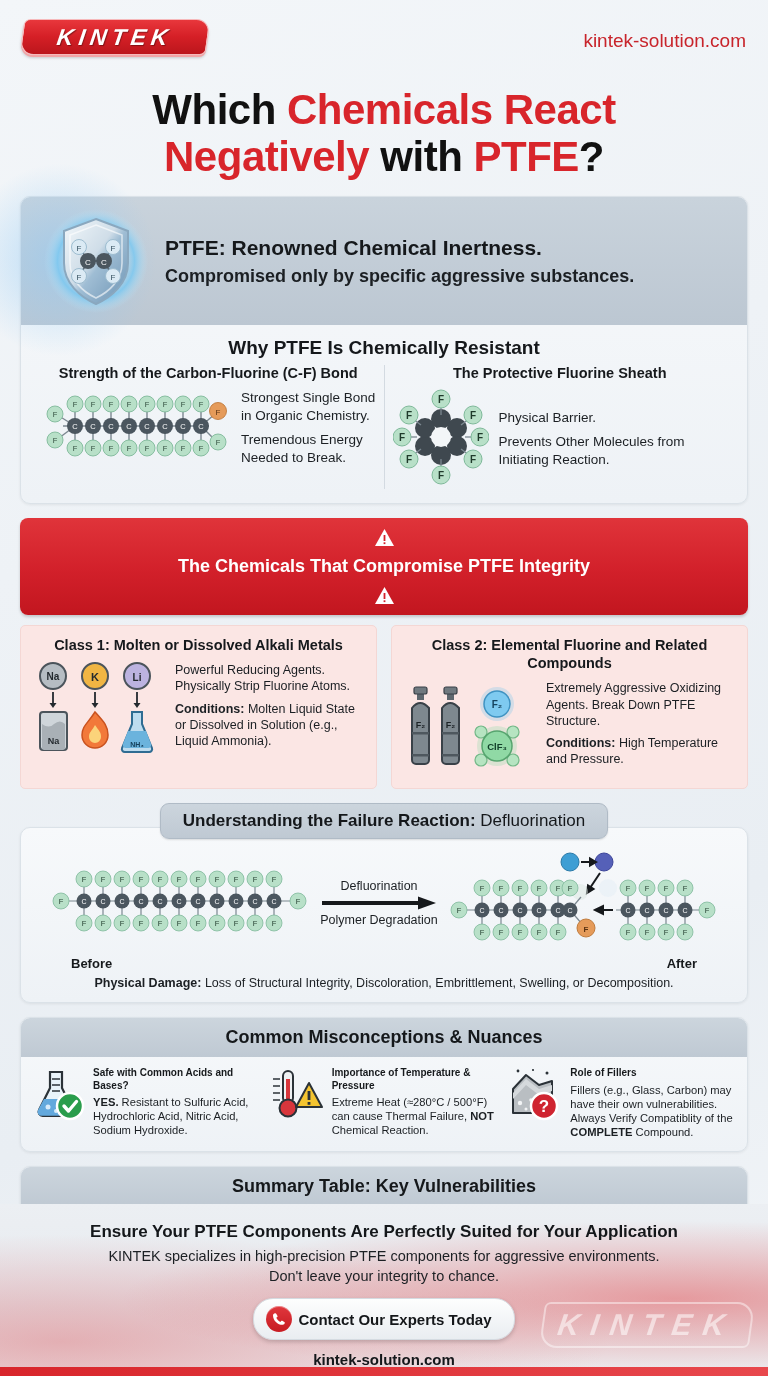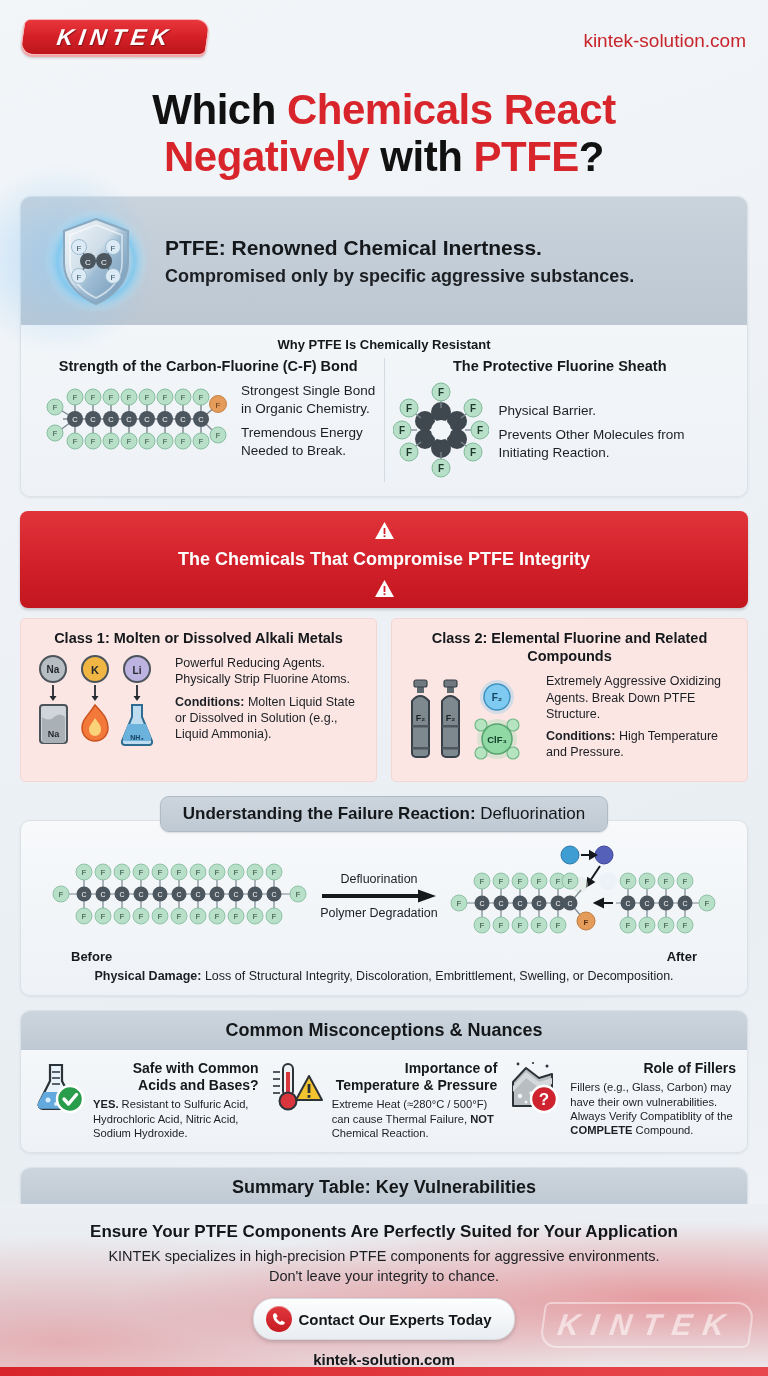--- a/index.html
+++ b/index.html
@@ -54,21 +54,21 @@
   
   .hero-top {
     display:flex; align-items:center; gap:10px;
     background: linear-gradient(180deg,#c9d3dc 0%,#bcc7d2 100%);
     padding: 10px 16px; min-height:98px;
   }
   .shield-box { width:118px; flex:0 0 118px; display:flex; align-items:center; justify-content:center; position:relative; }
   .hero-txt h2 { font-size:21px; font-weight:bold; color:#15181b; }
   .hero-txt p { font-size:18px; color:#1b1f23; margin-top:6px;font-weight:bold; }
 
-  .hero-sub { text-align:center; font-size:13px; font-weight:bold; color:#15181b; padding:12px 0 6px; }
+  .hero-sub { text-align:center; font-size:19px; font-weight:bold; color:#15181b; padding:12px 0 6px; }
   .two-col { display:flex; padding: 0 12px 14px; }
   .col { flex:1; padding: 0 8px; }
   .col.left { border-right:1px solid #d3dae1; }
   .col h3 { text-align:center; font-size:14.5px; font-weight:bold; color:#16191c; margin-bottom:8px; }
   .col-body { display:flex; align-items:center; gap:10px; }
   .col-body p { font-size:13.5px; line-height:1.32; color:#1c2024; }
   .mt6 { margin-top:6px; }
 
   
   .banner {
@@ -116,21 +116,21 @@
   .phys b { font-weight:bold; }
 
   
   .sec-head {
     background: linear-gradient(180deg,#ccd5dd 0%,#bfc9d3 100%);
     text-align:center; padding:9px 0; font-size:18px; font-weight:bold; color:#15181b;
   }
   .misc-row { display:flex; padding:10px 8px 12px; gap:6px; }
   .misc { flex:1; display:flex; gap:7px; align-items:flex-start; padding: 0 3px; }
   .misc-ico { flex:0 0 54px; }
-  .misc-txt h4 { font-size:14px; font-weight:bold; color:#16191c; line-height:1.22;text-align:right; }
+  .misc-txt h4 { font-size:10px; font-weight:bold; color:#16191c; line-height:1.22; }
   .misc-txt p { font-size:11.2px; line-height:1.26; color:#1b1f23; margin-top:3px; }
   .misc-txt b { font-weight:bold; }
 
   
   .tbl { width:100%; border-collapse:collapse; }
   .tbl td { border:1px solid #ccd4db; padding:9px 10px; font-size:13.5px; color:#15181b; }
   .tbl td.k { width:215px; font-weight:bold; background:linear-gradient(180deg,#fbfcfd,#eef2f5); }
   .tbl td.v { text-align:center; background:#fff; }
   sub { font-size:9px; }
 

